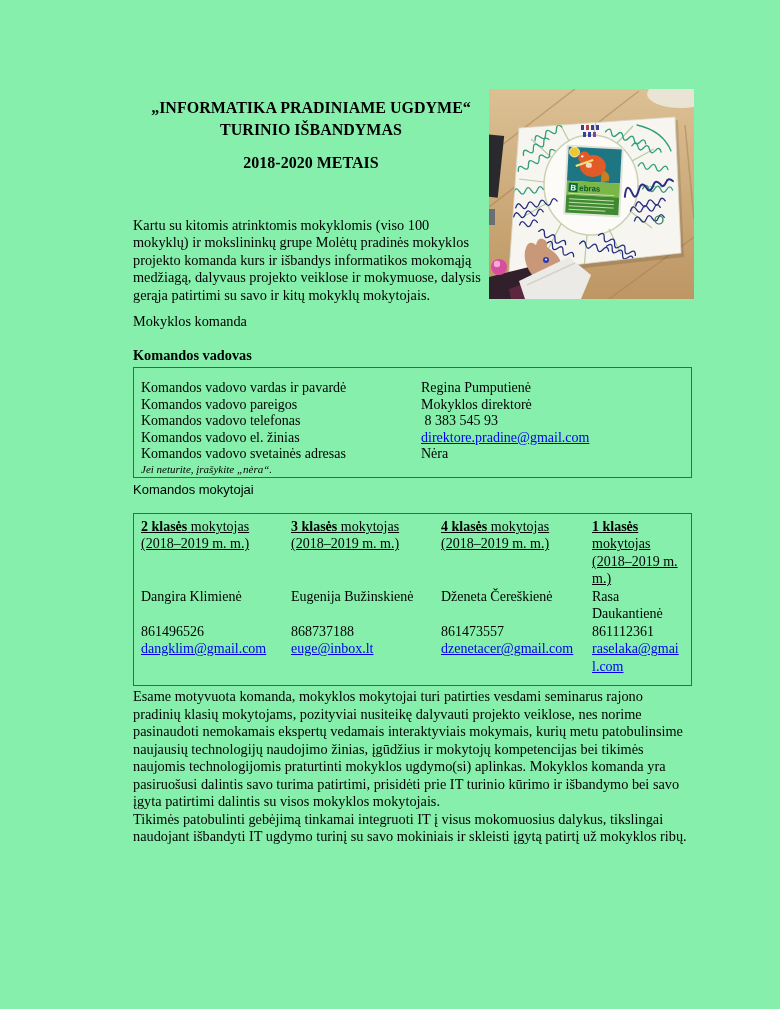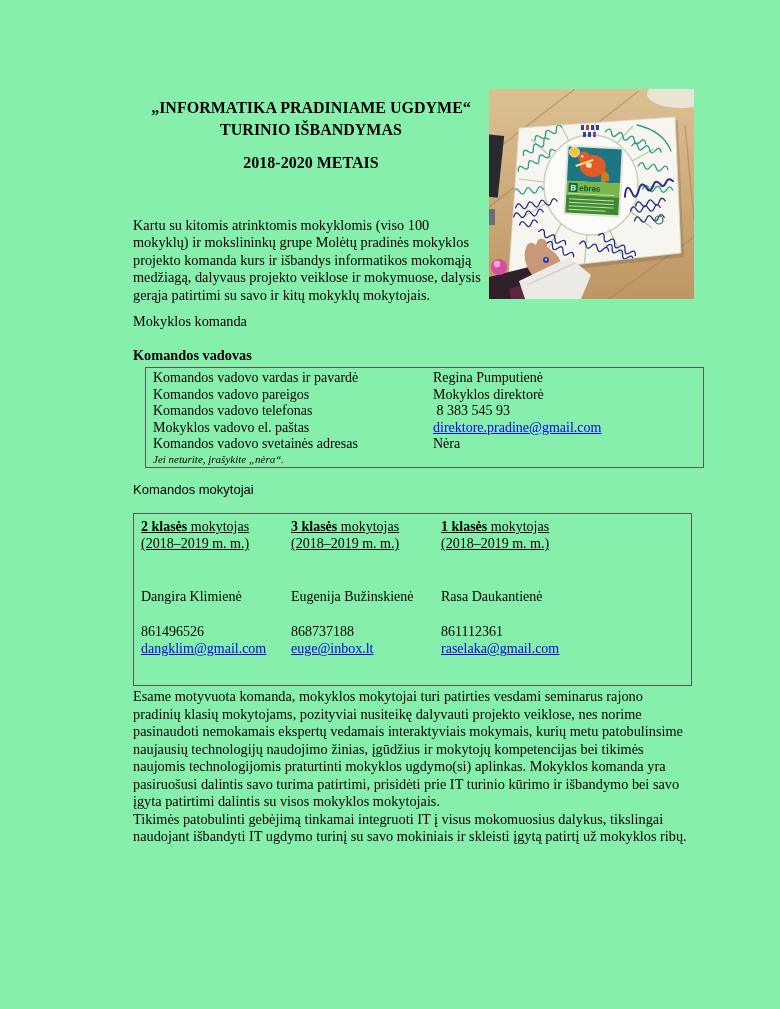--- a/index.html
+++ b/index.html
@@ -12,21 +12,21 @@
                font-weight:bold;font-size:16px;line-height:22px;}
   .title-year{margin-top:11px;}
 
   .intro{left:133px;top:217px;width:354px;font-size:14.3px;line-height:17.4px;}
 
   .team-label{left:133px;top:313px;font-size:14.3px;}
 
   .leader-heading{left:133px;top:347px;font-size:14.3px;font-weight:bold;}
 
   .table1{left:133px;top:367px;width:557px;border:1px solid #595959;
-          padding:2px 0 1px 0;font-size:14px;line-height:16.5px;margin-left:12px;}
+          padding:12px 0 1px 0;font-size:14px;line-height:16.5px;}
   .t1row{display:grid;grid-template-columns:280px 1fr;}
   .t1cell{padding-left:7px;white-space:nowrap;overflow:hidden;}
   .t1foot{padding-left:7px;font-style:italic;font-size:11px;line-height:13px;}
 
   .teachers-heading{left:133px;top:482px;font-family:"Liberation Sans", sans-serif;
                     font-weight:normal;font-size:13px;}
 
   .table2{left:133px;top:513px;width:557px;height:171px;border:1px solid #595959;
           display:grid;grid-template-columns:150px 150px 151px 106px;
           font-size:14px;line-height:17.4px;}
@@ -194,21 +194,21 @@
     </div>
     <div class="t1row">
       <div class="t1cell">Komandos vadovo pareigos</div>
       <div class="t1cell">Mokyklos direktorė</div>
     </div>
     <div class="t1row">
       <div class="t1cell">Komandos vadovo telefonas</div>
       <div class="t1cell">&nbsp;8 383 545 93</div>
     </div>
     <div class="t1row">
-      <div class="t1cell">Mokyklos vadovo el. paštas</div>
+      <div class="t1cell">Komandos vadovo el. žinias</div>
       <div class="t1cell"><a class="lnk">direktore.pradine@gmail.com</a></div>
     </div>
     <div class="t1row">
       <div class="t1cell">Komandos vadovo svetainės adresas</div>
       <div class="t1cell">Nėra</div>
     </div>
     <div class="t1foot">Jei neturite, įrašykite „nėra“.</div>
   </div>
 
   <div class="abs teachers-heading">Komandos mokytojai</div>
@@ -220,20 +220,26 @@
       <div class="phone">861496526</div>
       <div class="email"><a class="lnk">dangklim@gmail.com</a></div>
     </div>
     <div class="cell">
       <div class="role"><b>3 klasės</b> <span>mokytojas</span> <span>(2018–2019 m. m.)</span></div>
       <div class="name">Eugenija Bužinskienė</div>
       <div class="phone">868737188</div>
       <div class="email"><a class="lnk">euge@inbox.lt</a></div>
     </div>
     <div class="cell">
+      <div class="role"><b>4 klasės</b> <span>mokytojas</span> <span>(2018–2019 m. m.)</span></div>
+      <div class="name">Dženeta Čereškienė</div>
+      <div class="phone">861473557</div>
+      <div class="email"><a class="lnk">dzenetacer@gmail.com</a></div>
+    </div>
+    <div class="cell">
       <div class="role"><b>1 klasės</b> <span>mokytojas</span> <span>(2018–2019 m. m.)</span></div>
       <div class="name">Rasa Daukantienė</div>
       <div class="phone">861112361</div>
       <div class="email"><a class="lnk">raselaka@gmail.com</a></div>
     </div>
   </div>
 
   <div class="abs closing">
     <p>Esame motyvuota komanda, mokyklos mokytojai turi patirties vesdami seminarus rajono pradinių klasių mokytojams, pozityviai nusiteikę dalyvauti projekto veiklose, nes norime pasinaudoti nemokamais ekspertų vedamais interaktyviais mokymais, kurių metu patobulinsime naujausių technologijų naudojimo žinias, įgūdžius ir mokytojų kompetencijas bei tikimės naujomis technologijomis praturtinti mokyklos ugdymo(si) aplinkas. Mokyklos komanda yra pasiruošusi dalintis savo turima patirtimi, prisidėti prie IT turinio kūrimo ir išbandymo bei savo įgyta patirtimi dalintis su visos mokyklos mokytojais.</p>
     <p>Tikimės patobulinti gebėjimą tinkamai integruoti IT į visus mokomuosius dalykus, tikslingai naudojant išbandyti IT ugdymo turinį su savo mokiniais ir skleisti įgytą patirtį už mokyklos ribų.</p>

